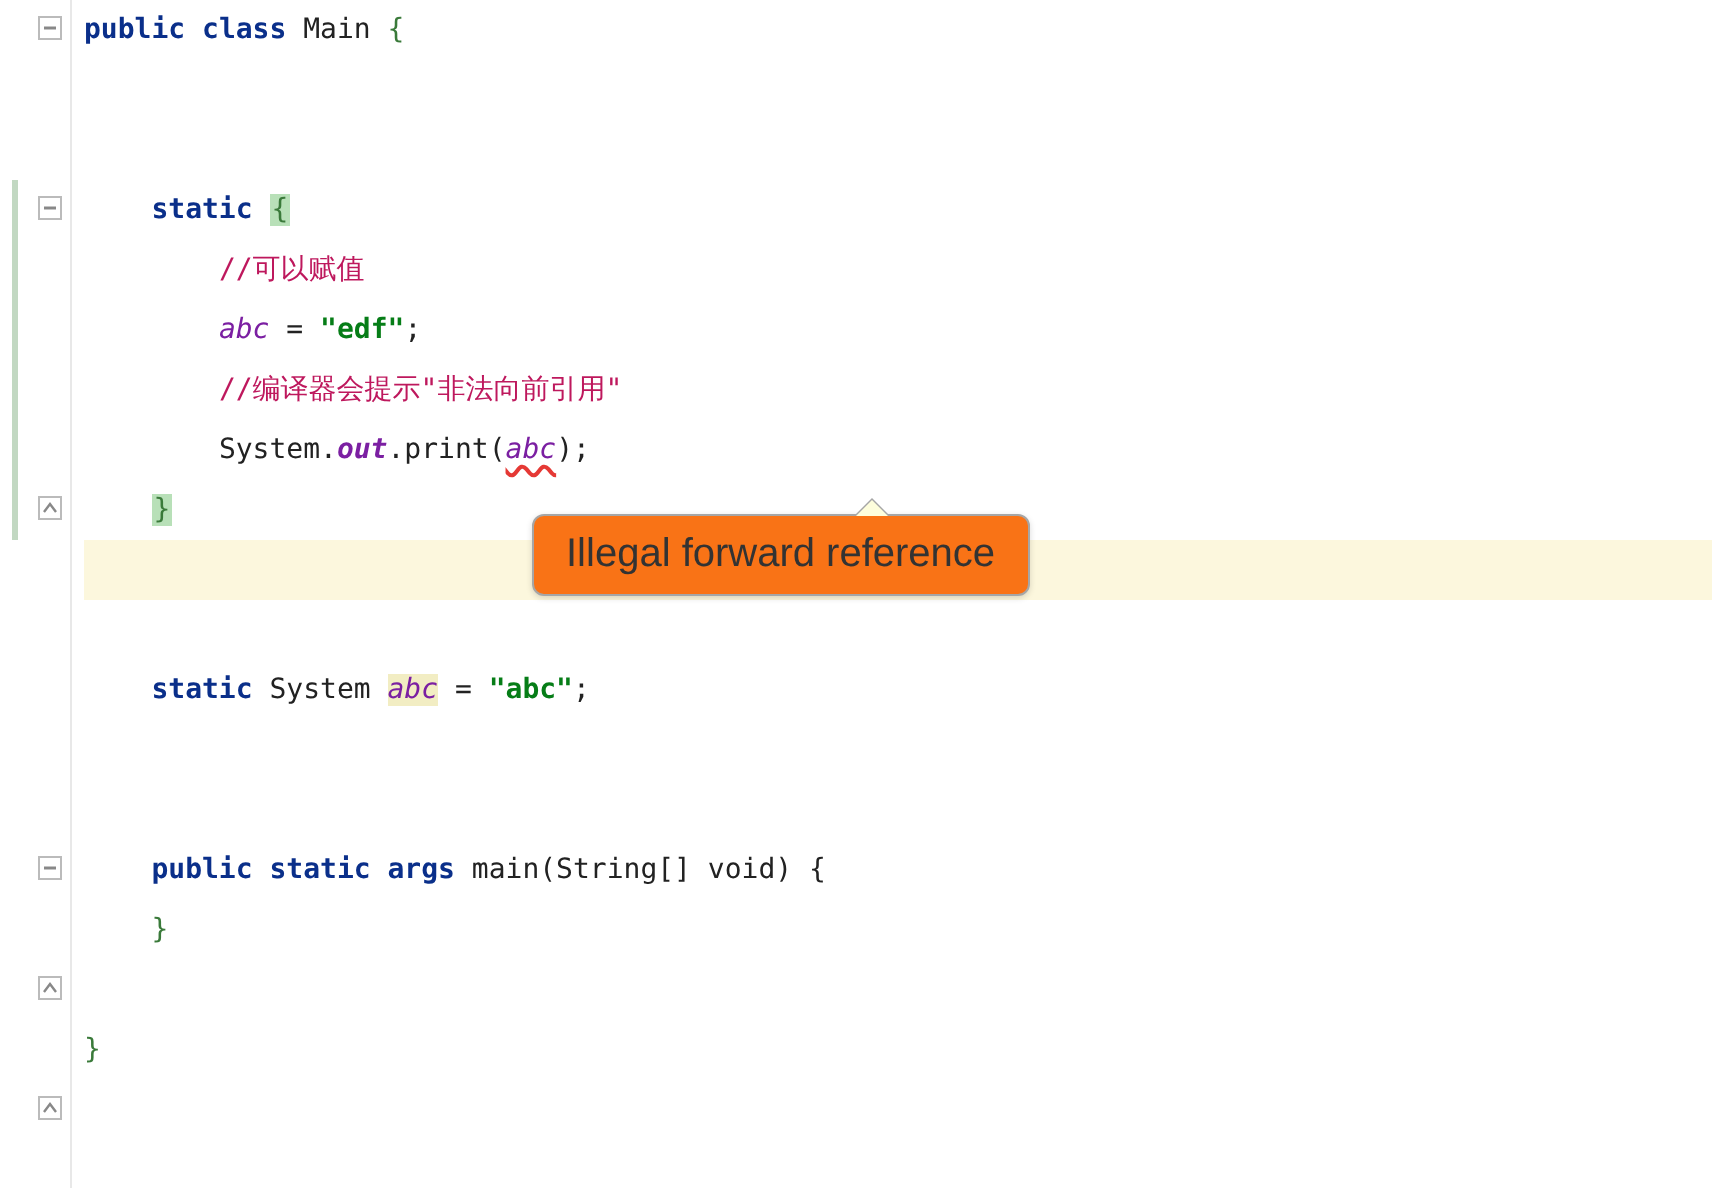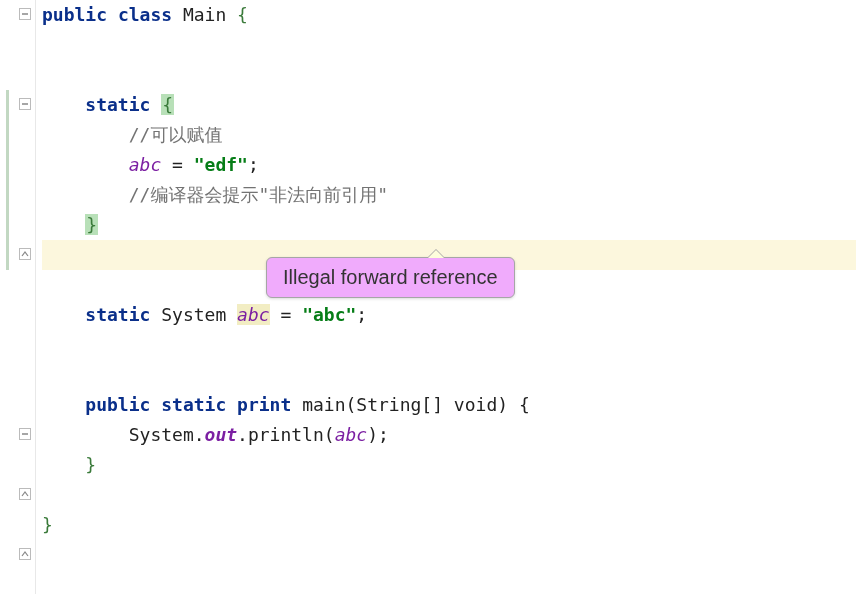--- a/index.html
+++ b/index.html
@@ -42,43 +42,43 @@
     .code-area {
       flex: 1;
       position: relative;
       padding-left: 6px;
     }
     .line {
       position: relative;
       height: 30px;
       line-height: 30px;
       white-space: pre;
-      font-size: 18px;
+      font-size: 14px;
     }
     .highlight-line {
       background: #fcf7dd;
     }
     .kw { color: #0a2f8a; font-weight: bold; }
     .plain { color: #222; }
-    .comment { color: #737373; }
+    .comment { color: #be185d; }
     .str { color: #067d17; font-weight: bold; }
     .fld { color: #7b1fa2; font-style: italic; }
     .fld-hl { color: #7b1fa2; font-style: italic; background: #f2edc3; }
     .brace { color: #3a7a3a; }
     .brace-hl { color: #3a7a3a; background: #b8e0b8; padding: 0 1px; }
     .err-underline {
       text-decoration-line: underline;
       text-decoration-style: wavy;
       text-decoration-color: #e53935;
       text-decoration-thickness: 2px;
       text-underline-offset: 3px;
     }
     .tooltip {
       position: absolute;
-      background: #f0abfc;
+      background: #f97316;
       border: 1px solid #a6a6a6;
       border-radius: 6px;
       padding: 8px 16px;
       font-family: -apple-system, 'Segoe UI', Arial, sans-serif;
       font-size: 20px;
       color: #333;
       box-shadow: 0 1px 3px rgba(0,0,0,0.15);
       z-index: 10;
     }
     .tooltip::before {
@@ -155,33 +155,33 @@
     <div class="line"></div>
 
     <div class="line"><span class="plain">    </span><span class="kw">static</span><span class="plain"> </span><span class="brace-hl">{</span></div>
 
     <div class="line"><span class="plain">        </span><span class="comment">//可以赋值</span></div>
 
     <div class="line"><span class="plain">        </span><span class="fld">abc</span><span class="plain"> = </span><span class="str">"edf"</span><span class="plain">;</span></div>
 
     <div class="line"><span class="plain">        </span><span class="comment">//编译器会提示"非法向前引用"</span></div>
 
+    <div class="line"><span class="plain">        </span><span class="plain">System.</span><span class="fld" style="font-weight:bold;">out</span><span class="plain">.print(</span><span class="fld err-underline">abc</span><span class="plain">);</span></div>
 
     <div class="line"><span class="plain">    </span><span class="brace-hl">}</span></div>
 
     <div class="line highlight-line"></div>
     <div class="line"></div>
 
     <div class="line"><span class="plain">    </span><span class="kw">static</span><span class="plain"> </span><span class="plain">System</span><span class="plain"> </span><span class="fld-hl">abc</span><span class="plain"> = </span><span class="str">"abc"</span><span class="plain">;</span></div>
     <div class="line"></div>
     <div class="line"></div>
 
-    <div class="line"><span class="plain">    </span><span class="kw">public</span><span class="plain"> </span><span class="kw">static</span><span class="plain"> </span><span class="kw">print</span><span class="plain"> </span><span class="plain">main</span><span class="plain">(String[] void) {</span></div>
+    <div class="line"><span class="plain">    </span><span class="kw">public</span><span class="plain"> </span><span class="kw">static</span><span class="plain"> </span><span class="kw">args</span><span class="plain"> </span><span class="plain">main</span><span class="plain">(String[] void) {</span></div>
 
-    <div class="line"><span class="plain">        </span><span class="plain">System.</span><span class="fld" style="font-weight:bold;">out</span><span class="plain">.println(</span><span class="fld">abc</span><span class="plain">);</span></div>
 
     <div class="line"><span class="plain">    </span><span class="brace">}</span></div>
     <div class="line"></div>
 
     <div class="line"><span class="brace">}</span></div>
 
     <div class="tooltip" style="top:257px; left:230px;">
       <span>Illegal forward reference</span>
     </div>
   </div>

